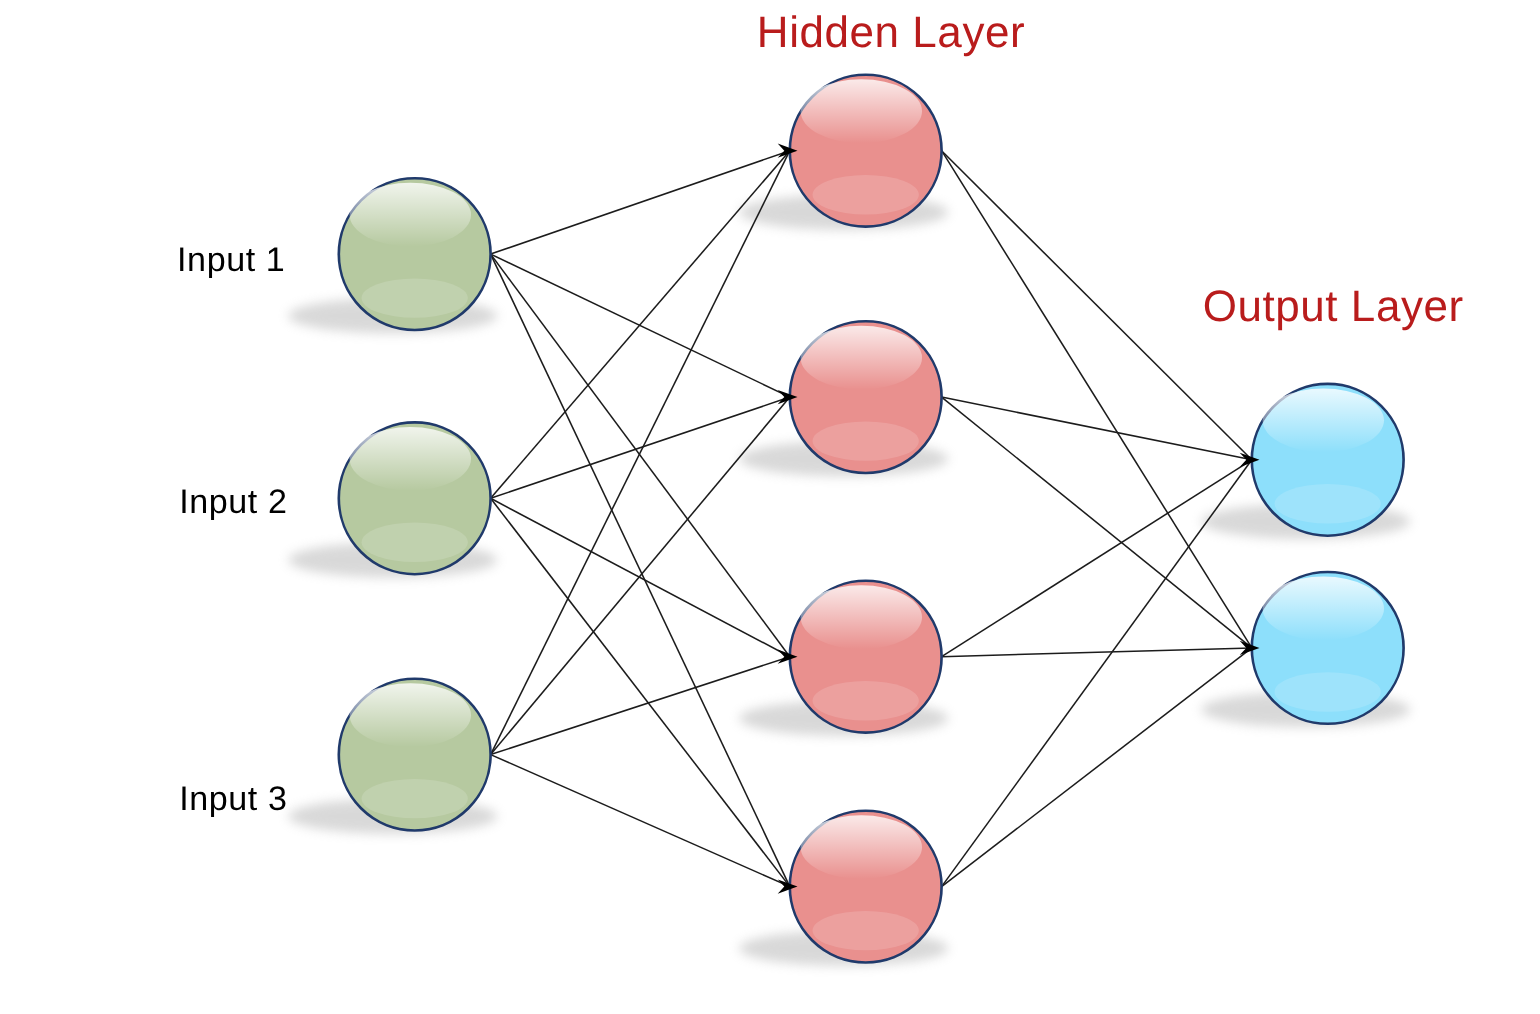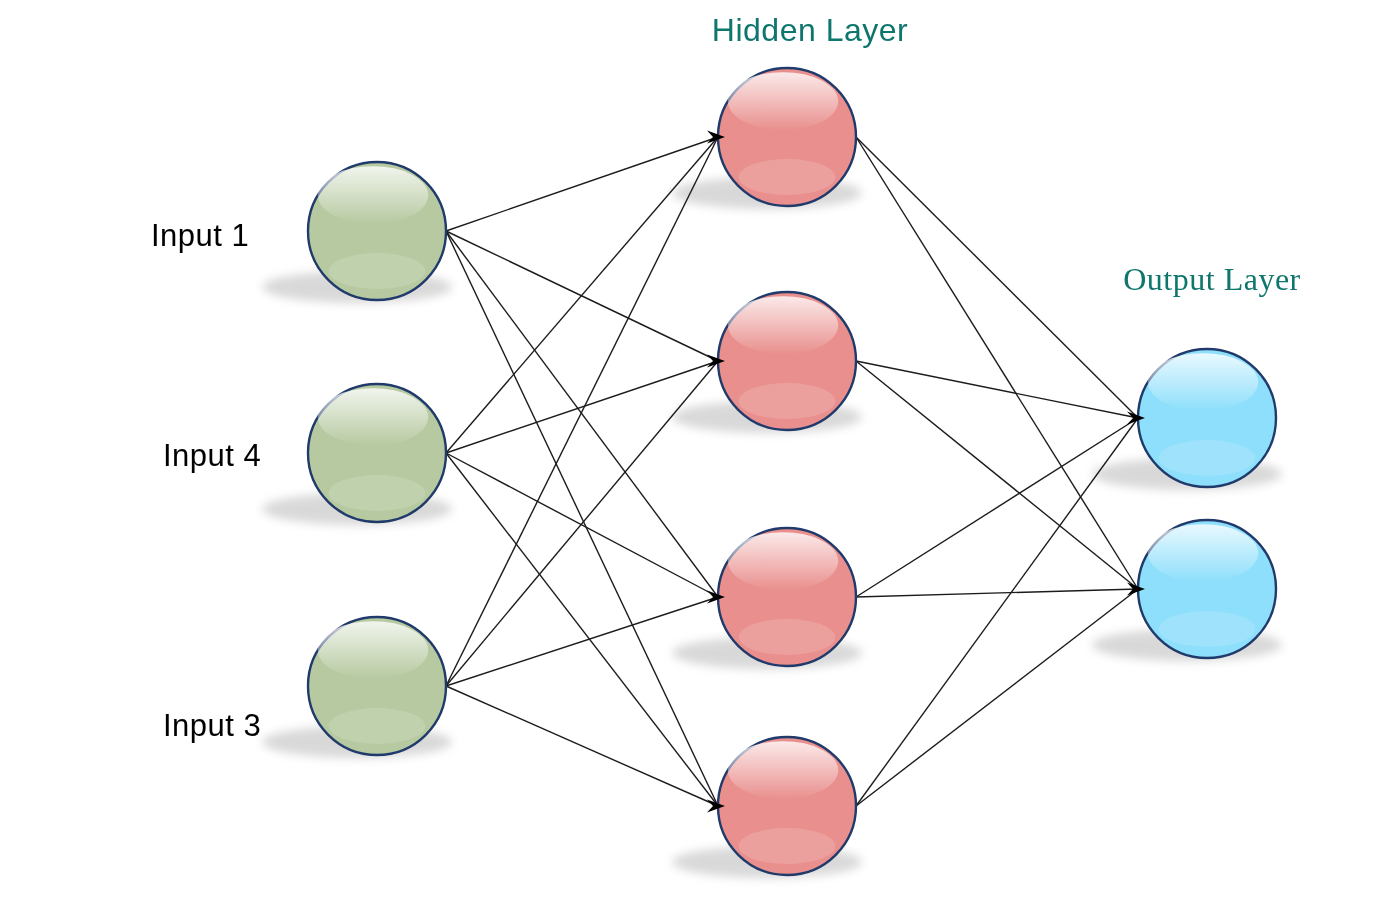--- a/index.html
+++ b/index.html
@@ -9,23 +9,23 @@
     font-family: "Liberation Sans", sans-serif;
     position: relative;
     overflow: hidden;
   }
   .canvas { position: absolute; inset: 0; width: 1400px; height: 922px; }
   svg.netsvg { position: absolute; left: 0; top: 0; width: 1400px; height: 922px; }
   .labels { position: absolute; inset: 0; pointer-events: none; }
   .layer-title {
     position: absolute;
     transform: translate(-50%, -50%);
-    font-size: 32px;
+    font-size: 40px;
     letter-spacing: 0.5px;
-    color: #0f766e;
+    color: #b91c1c;
     white-space: nowrap;
   }
   .node-label {
     position: absolute;
     transform: translateY(-50%);
     font-size: 31px;
     letter-spacing: 0.5px;
     color: #000000;
     white-space: nowrap;
   }
@@ -128,18 +128,18 @@
         <path d="M 725 137 L 707 130.5 L 713 137 L 707 143.5 Z" fill="#000000"></path>
         <path d="M 725 361 L 707 354.5 L 713 361 L 707 367.5 Z" fill="#000000"></path>
         <path d="M 725 597 L 707 590.5 L 713 597 L 707 603.5 Z" fill="#000000"></path>
         <path d="M 725 806 L 707 799.5 L 713 806 L 707 812.5 Z" fill="#000000"></path>
         <path d="M 1145 418 L 1127 411.5 L 1133 418 L 1127 424.5 Z" fill="#000000"></path>
         <path d="M 1145 589 L 1127 582.5 L 1133 589 L 1127 595.5 Z" fill="#000000"></path>
       </g>
     </svg>
   <div id="labels" class="labels">
       <div class="layer-title" style="left: 810px; top: 30px;">Hidden Layer</div>
-      <div class="layer-title" style="left: 1212px; top: 279px; font-family: Liberation Serif, serif;">Output Layer</div>
-      <div class="node-label" style="left: 151px; top: 236px;">Input 1</div>
-      <div class="node-label" style="left: 163px; top: 456px;">Input 4</div>
+      <div class="layer-title" style="left: 1212px; top: 279px;">Output Layer</div>
+      <div class="node-label" style="left: 161px; top: 236px;">Input 1</div>
+      <div class="node-label" style="left: 163px; top: 456px;">Input 2</div>
       <div class="node-label" style="left: 163px; top: 726px;">Input 3</div>
     </div>
 </div>
 
 </body></html>

